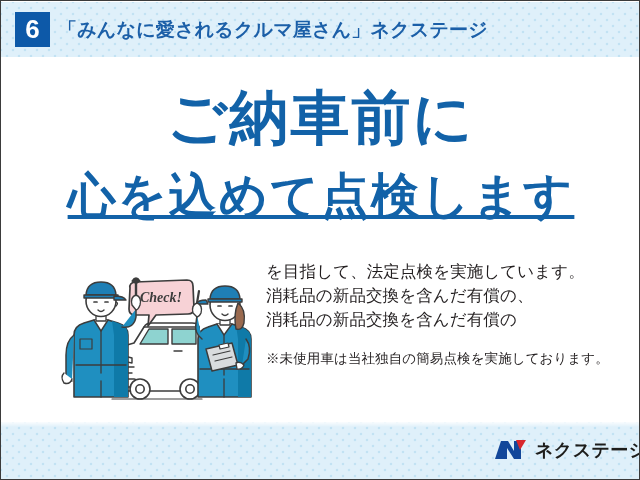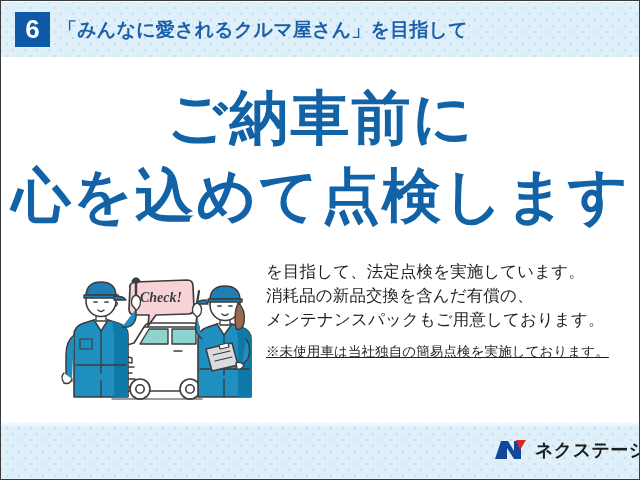--- a/index.html
+++ b/index.html
@@ -86,22 +86,23 @@
     letter-spacing: 2px;
     white-space: nowrap;
   }
   .headline-1 {
     top: 86px;
     font-size: 59px;
     line-height: 62px;
   }
   .headline-2 {
     top: 164px;
-    font-size: 59px;
+    font-size: 48px;
     line-height: 62px;
+    text-decoration: underline;
   }
 
   
   .body-copy {
     position: absolute;
     left: 265px;
     top: 258px;
     width: 360px;
   }
   .body-line {
@@ -110,22 +111,21 @@
     color: #231f20;
     white-space: nowrap;
     letter-spacing: 0.1px;
   }
   .note-line {
     font-size: 13.5px;
     line-height: 22px;
     color: #231f20;
     white-space: nowrap;
     letter-spacing: 0.1px;
-    margin-top: 10px;
-    text-decoration: underline;
+    margin-top: 17px;
   }
 
   
   .illustration {
     position: absolute;
     left: 55px;
     top: 268px;
     width: 205px;
     height: 132px;
   }
@@ -149,29 +149,29 @@
 </style>
 </head>
 <body>
 
 <div class="banner">
 
   <div class="dot-band header-band"></div>
 
   <div class="step-badge">6</div>
 
-  <div class="header-title">「みんなに愛されるクルマ屋さん」を目指して</div>
+  <div class="header-title">「みんなに愛されるクルマ屋さん」ネクステージ</div>
 
   <div class="headline headline-1">ご納車前に</div>
   <div class="headline headline-2">心を込めて点検します</div>
 
   <div class="body-copy">
     <div class="body-line">を目指して、法定点検を実施しています。</div>
     <div class="body-line">消耗品の新品交換を含んだ有償の、</div>
-    <div class="body-line">メンテナンスパックもご用意しております。</div>
+    <div class="body-line">消耗品の新品交換を含んだ有償の</div>
     <div class="note-line">※未使用車は当社独自の簡易点検を実施しております。</div>
   </div>
 
   <div class="illustration">
     <svg viewBox="0 0 205 132" width="205" height="132">
       <g fill="none" stroke="#3c3c3c" stroke-width="1.6" stroke-linejoin="round" stroke-linecap="round">
 
         <g>
 
           <path d="M58 122 L58 86 Q58 80 64 78 L78 74 L88 58 Q90 54 96 54 L136 54

